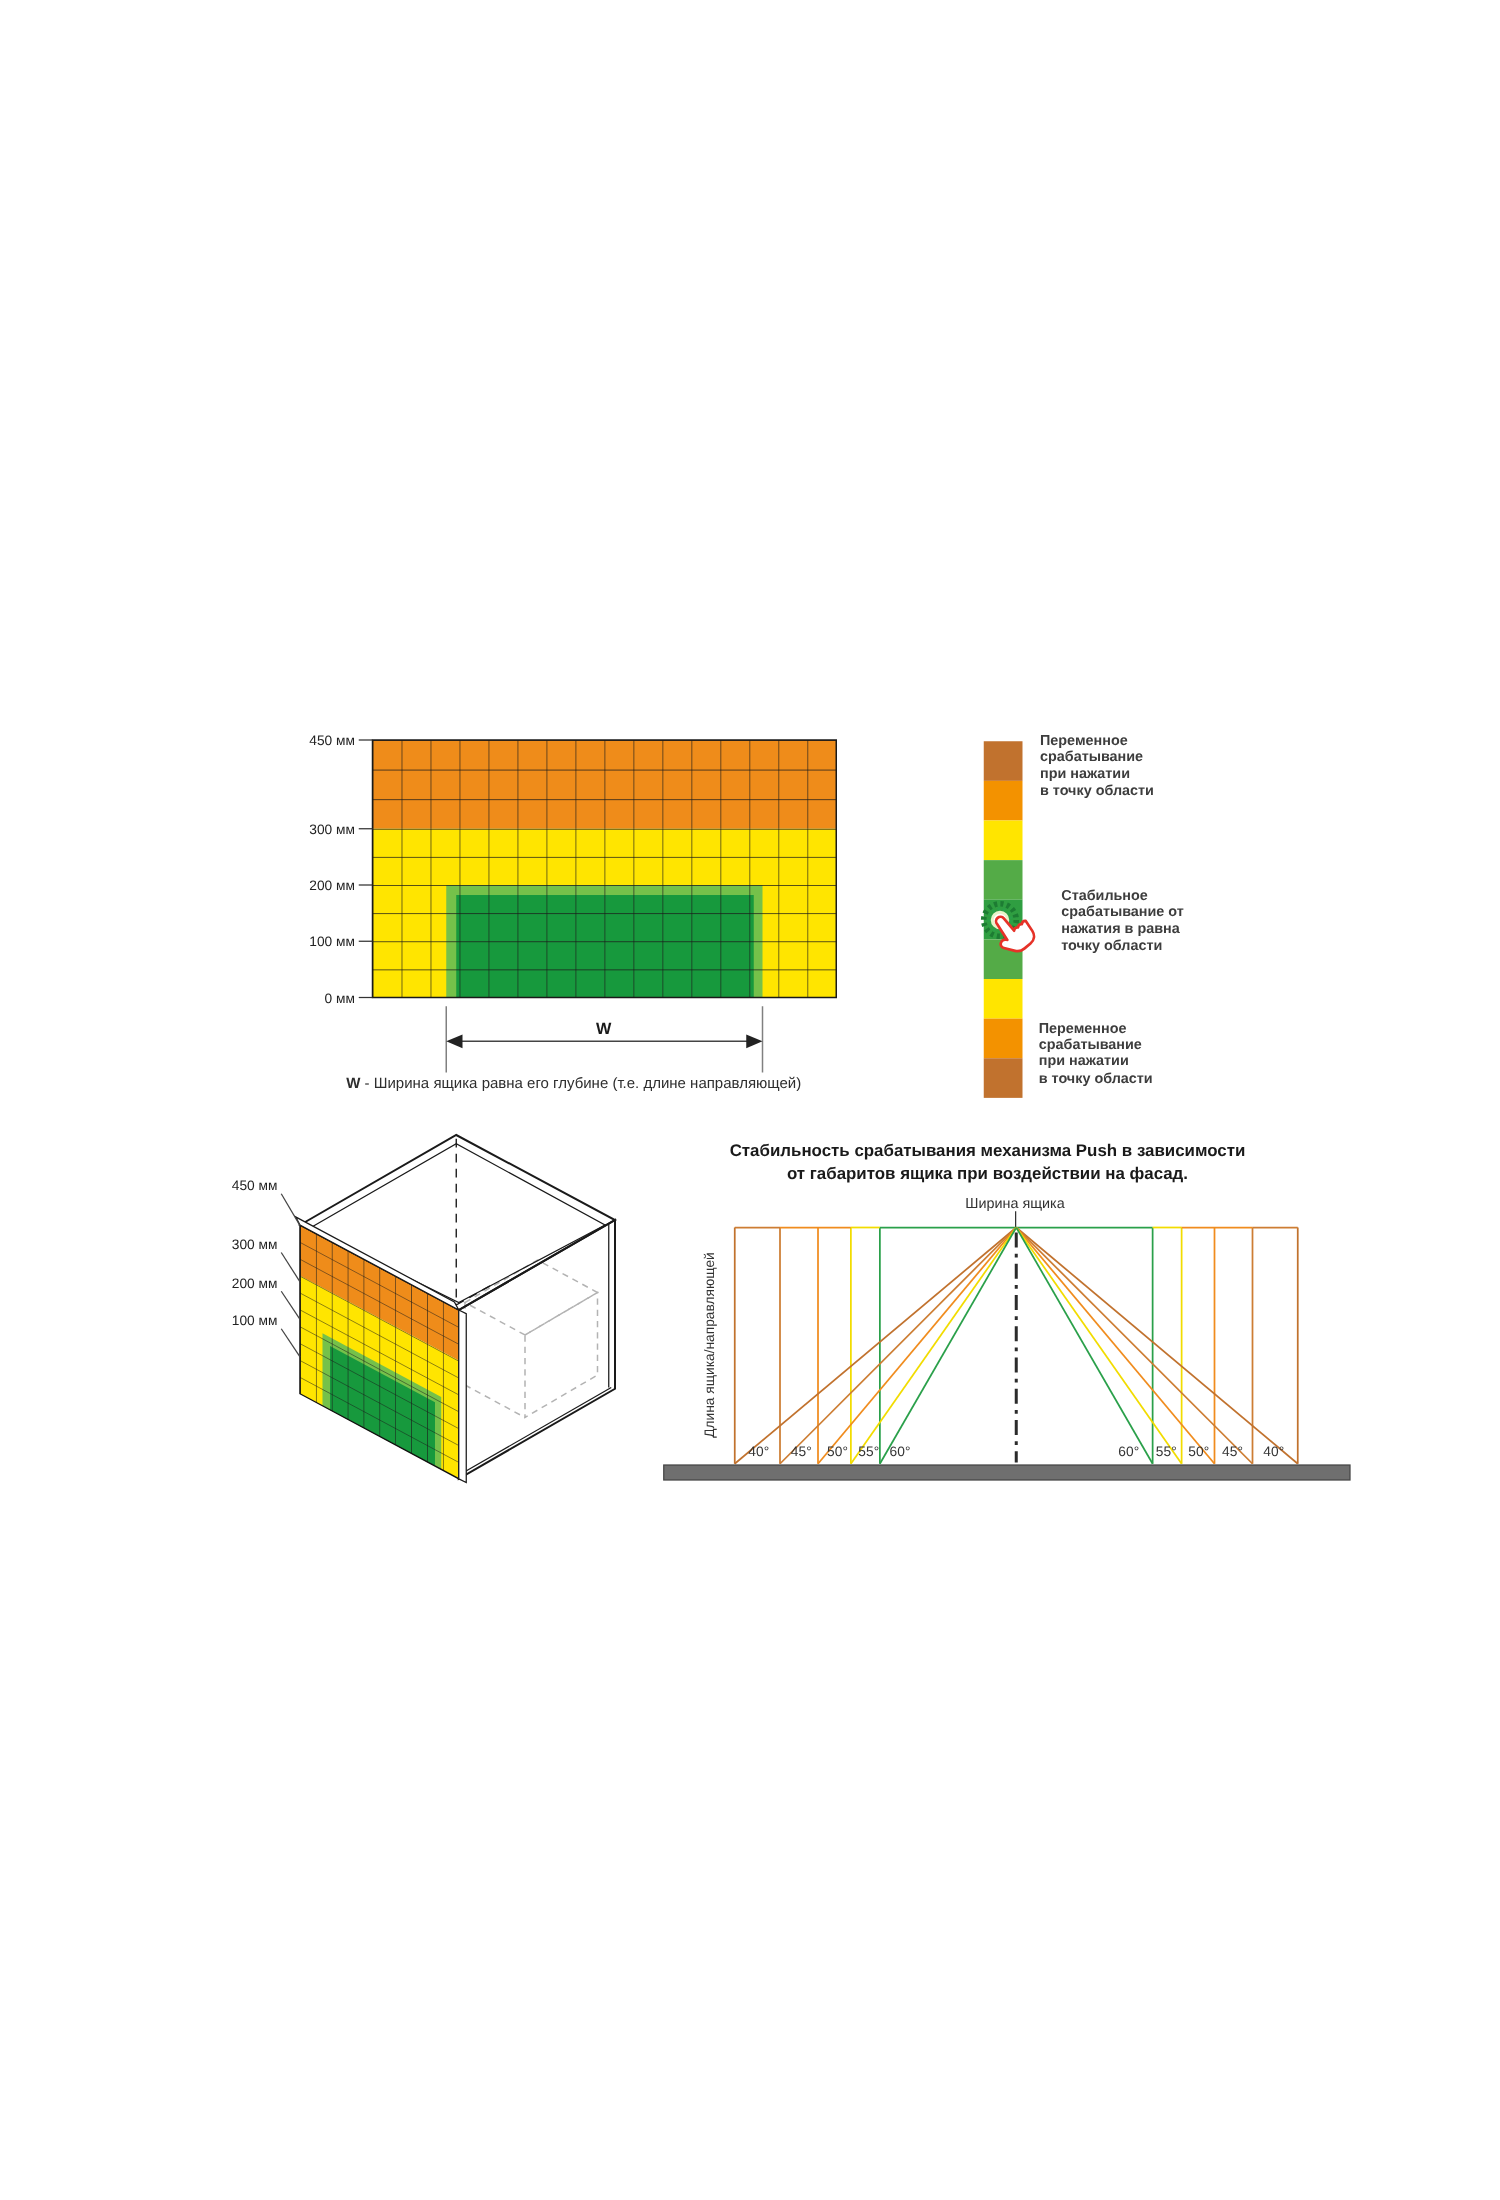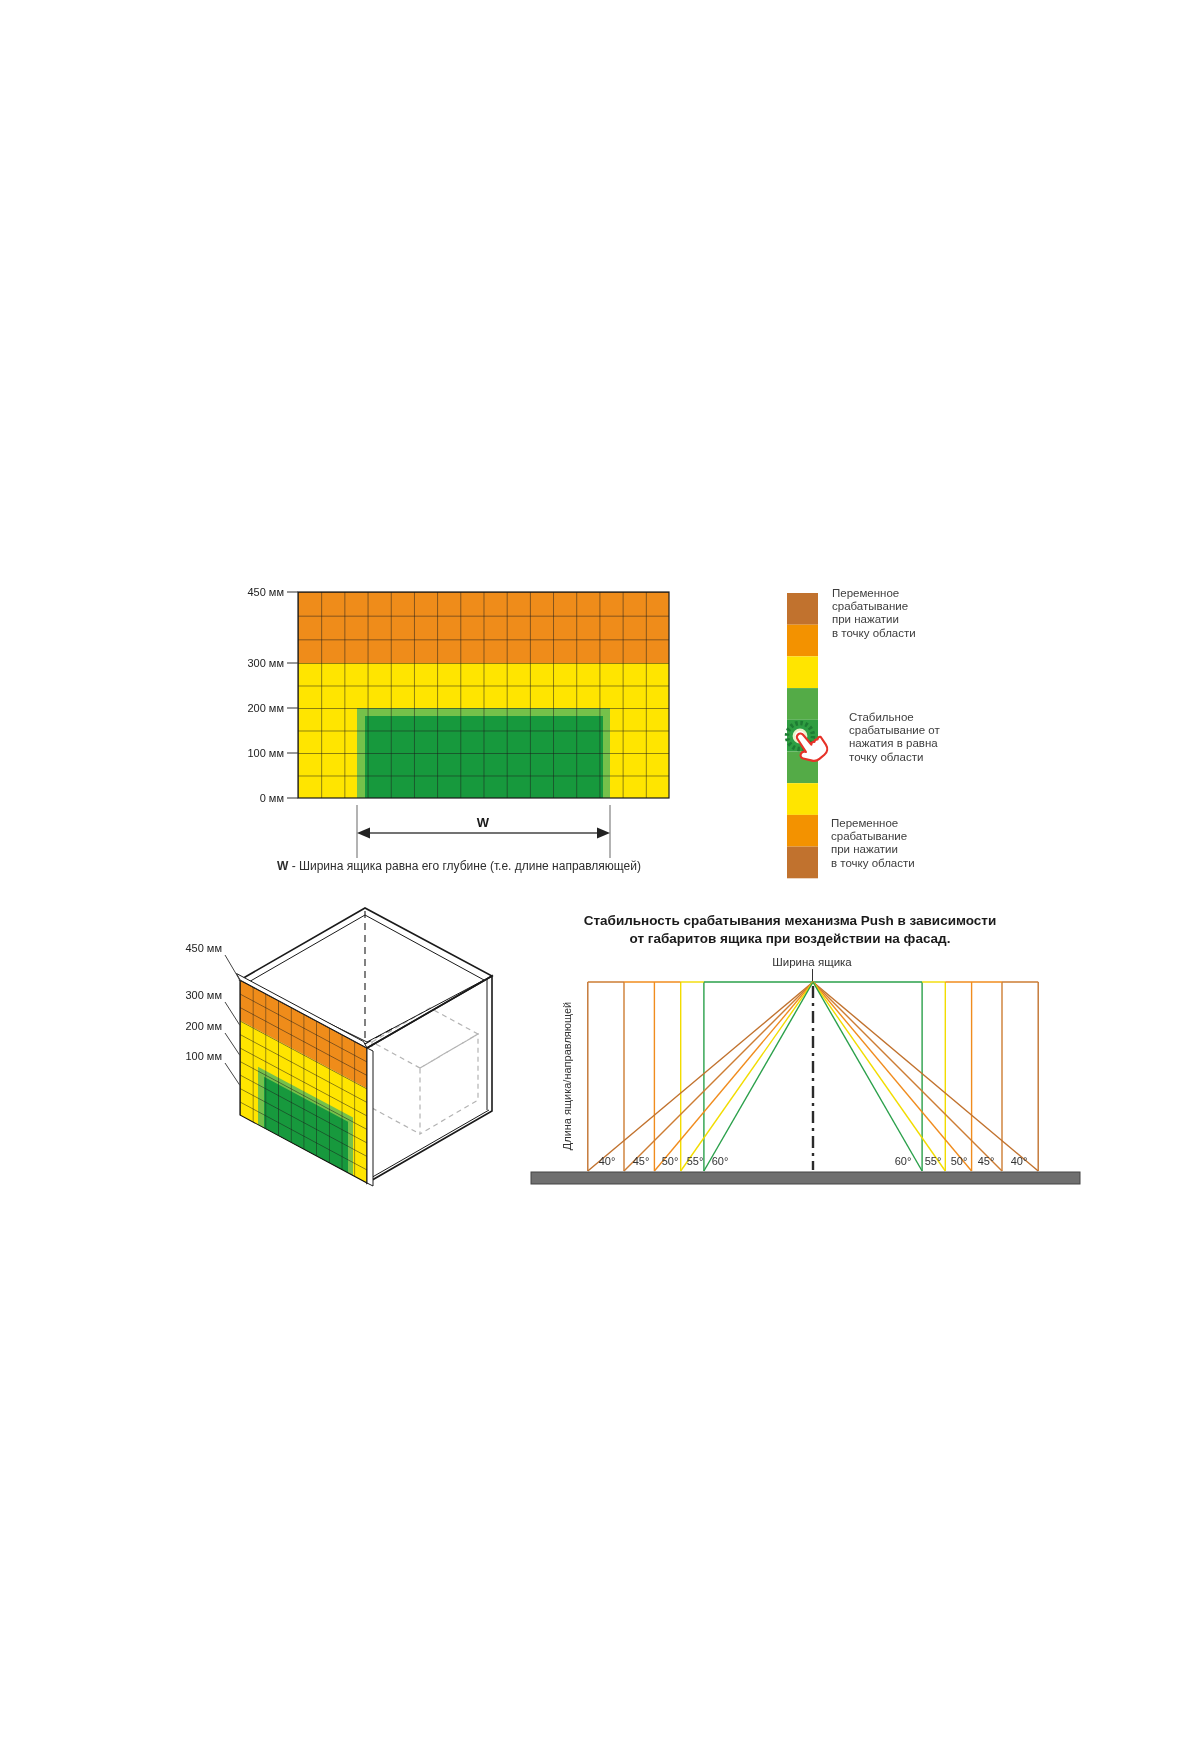--- a/index.html
+++ b/index.html
@@ -1,21 +1,21 @@
 <!DOCTYPE html>
 <html><head>
 <meta charset="utf-8">
 <style>
   html,body{margin:0;padding:0;background:#ffffff;}
   .page{position:relative;width:1152px;height:1760px;background:#ffffff;overflow:hidden;
         font-family:"Liberation Sans", sans-serif;}
   svg{position:absolute;overflow:visible;}
   svg text{font-family:"Liberation Sans", sans-serif;}
   .legend-text{position:absolute;font-size:11.5px;line-height:13.2px;color:#3d3d3d;
-               white-space:pre-line;width:130px;}
+               white-space:pre-line;width:130px;font-weight:bold;}
   .mm-label{font-size:11px;fill:#222;}
   .angle-label{font-size:11px;fill:#333;}
 </style>
 </head>
 <body>
 
 <div class="page">
 
   <svg style="left:180px;top:580px;" width="520" height="310" viewBox="180 580 520 310">
     <defs>

